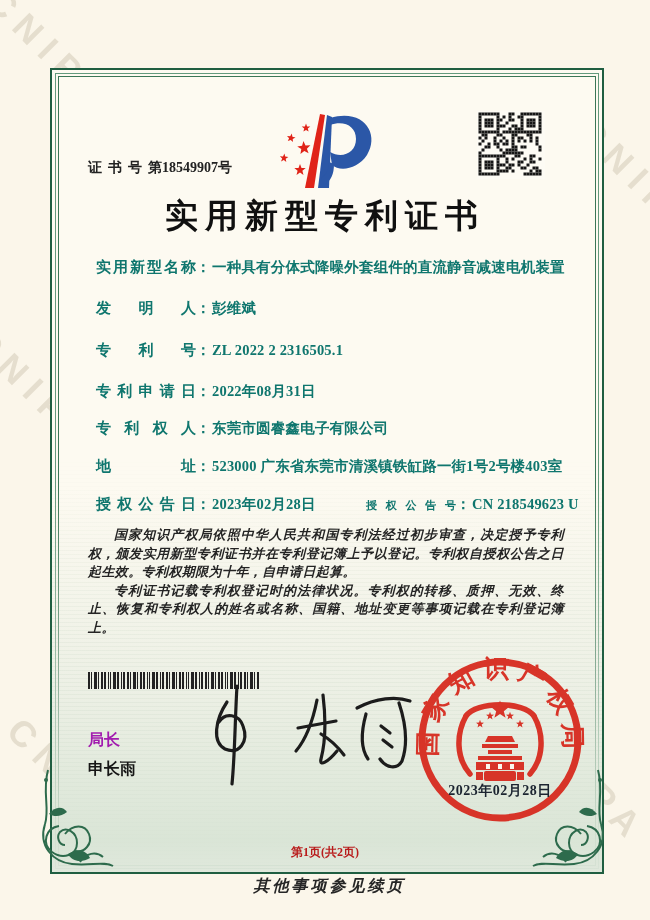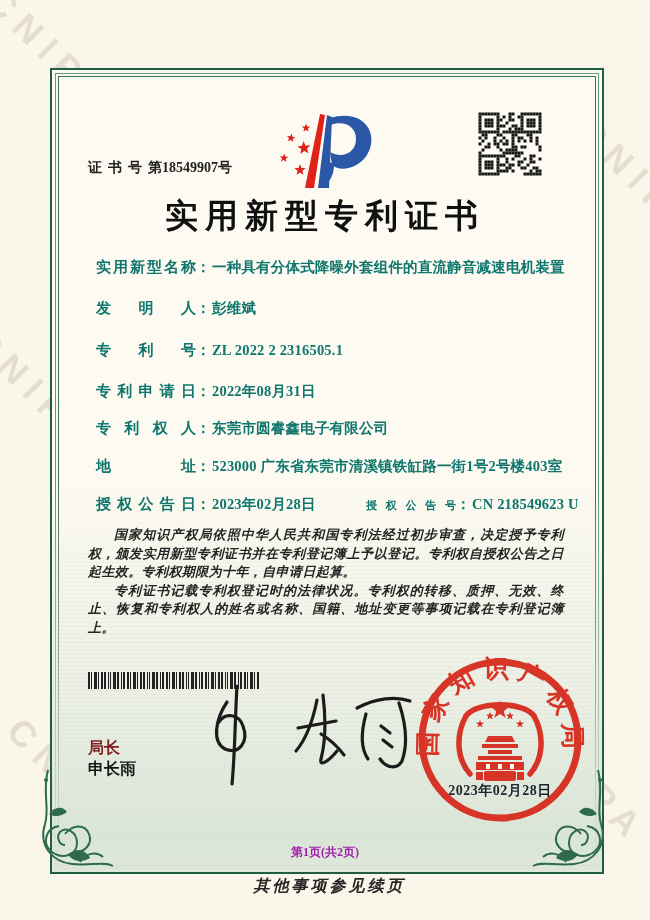--- a/index.html
+++ b/index.html
@@ -83,31 +83,31 @@
   }
   .legal{
     left:88px;top:527px;width:476px;z-index:5;
     font-size:13px;line-height:18.6px;letter-spacing:0.4px;
     font-style:italic;font-weight:600;color:#242424;
     text-align:justify;
   }
   .legal p{margin:0;text-indent:2em;font-family:Liberation Mono, monospace;}
   .barcode{left:88px;top:672px;width:172px;height:17px;z-index:5;}
   .sign-title{left:88px;top:730px;font-size:16px;font-weight:bold;z-index:5;
-    font-family:Liberation Sans, sans-serif;color:#7f1d1d;margin-top:8px;}
+    font-family:Liberation Sans, sans-serif;color:#a21caf;}
   .sign-name{left:88px;top:759px;font-size:16px;font-weight:bold;z-index:5;
     font-family:"Liberation Sans","DejaVu Sans",sans-serif;color:#161616;}
   .signature{left:185px;top:670px;z-index:6;}
   .seal{left:410px;top:650px;z-index:7;}
   .seal-date{
     left:410px;top:782px;width:180px;text-align:center;z-index:8;
     font-size:14px;font-weight:bold;color:#1b2430;letter-spacing:0.5px;
   }
   .page-no{left:0;right:0;top:844px;text-align:center;font-size:12px;
-    font-weight:bold;color:#a21caf;z-index:5;}
+    font-weight:bold;color:#b91c1c;z-index:5;}
   .note{left:0;right:0;top:876px;text-align:center;font-size:16px;
     font-style:italic;font-weight:600;letter-spacing:3px;color:#262626;z-index:5;padding-left:9px;}
   .flourish{z-index:4;}
   .flourish.right{transform:scaleX(-1);}
 </style>
 </head>
 <body>
 
 <div class="page">
 

